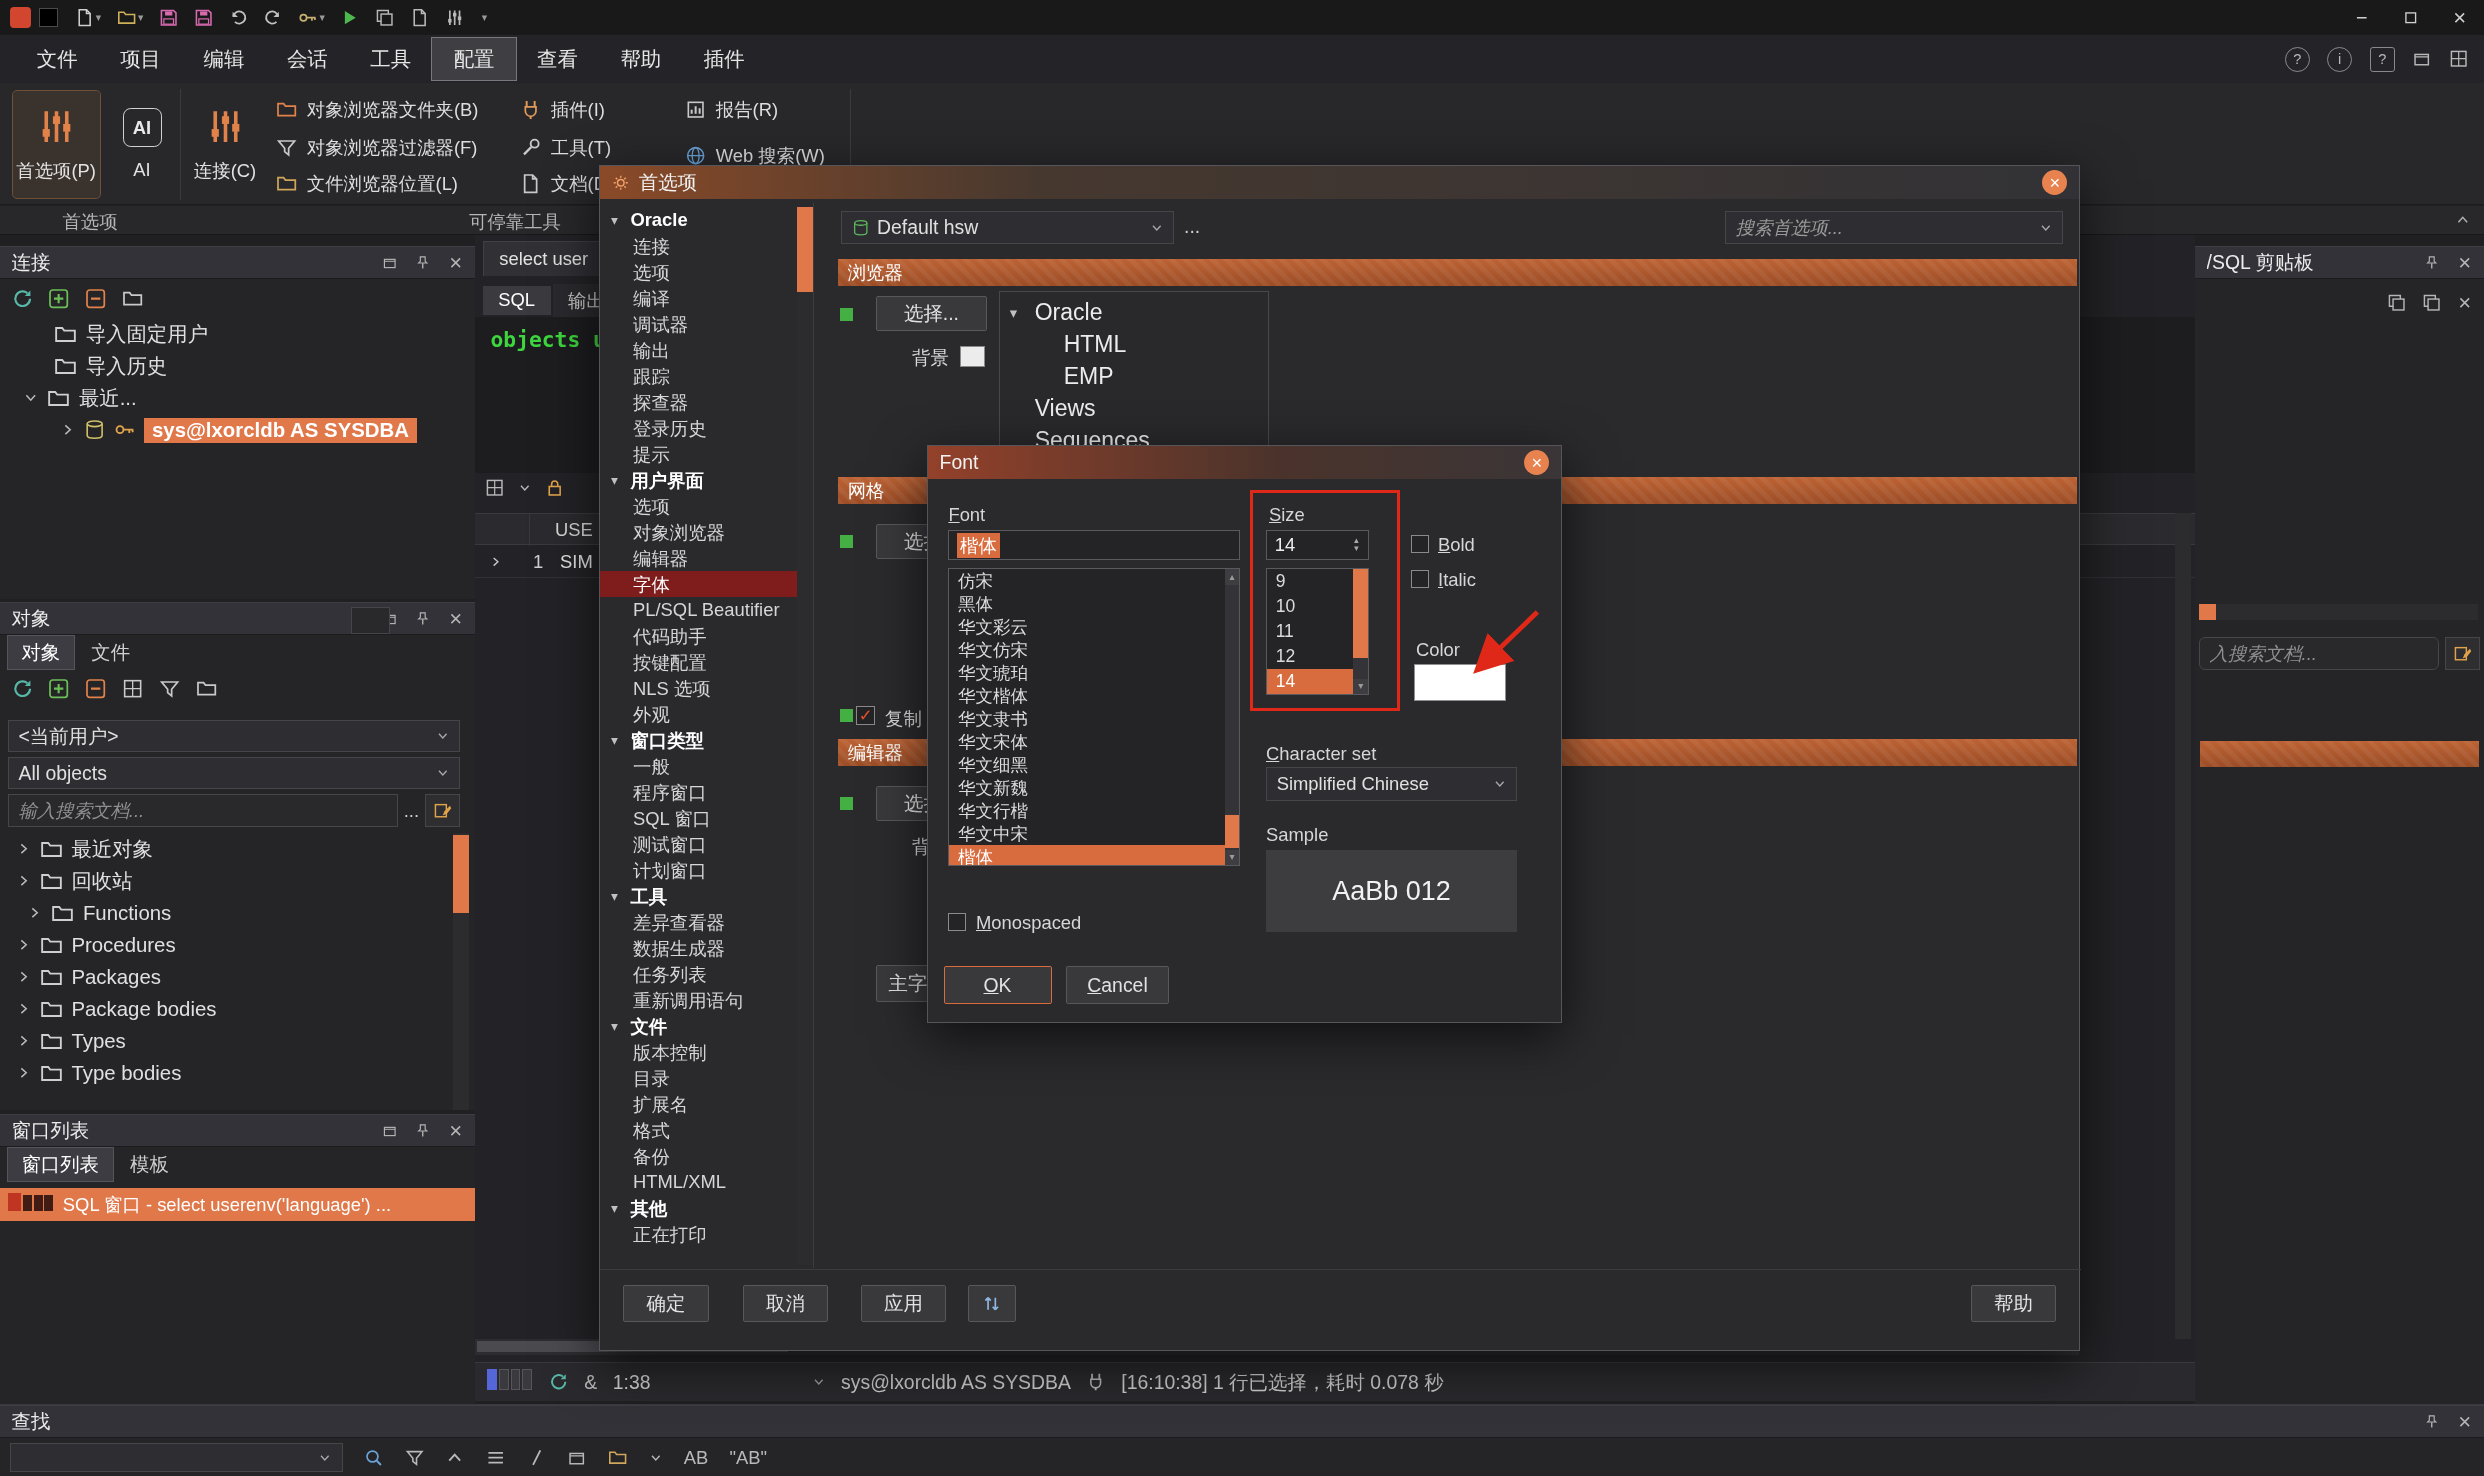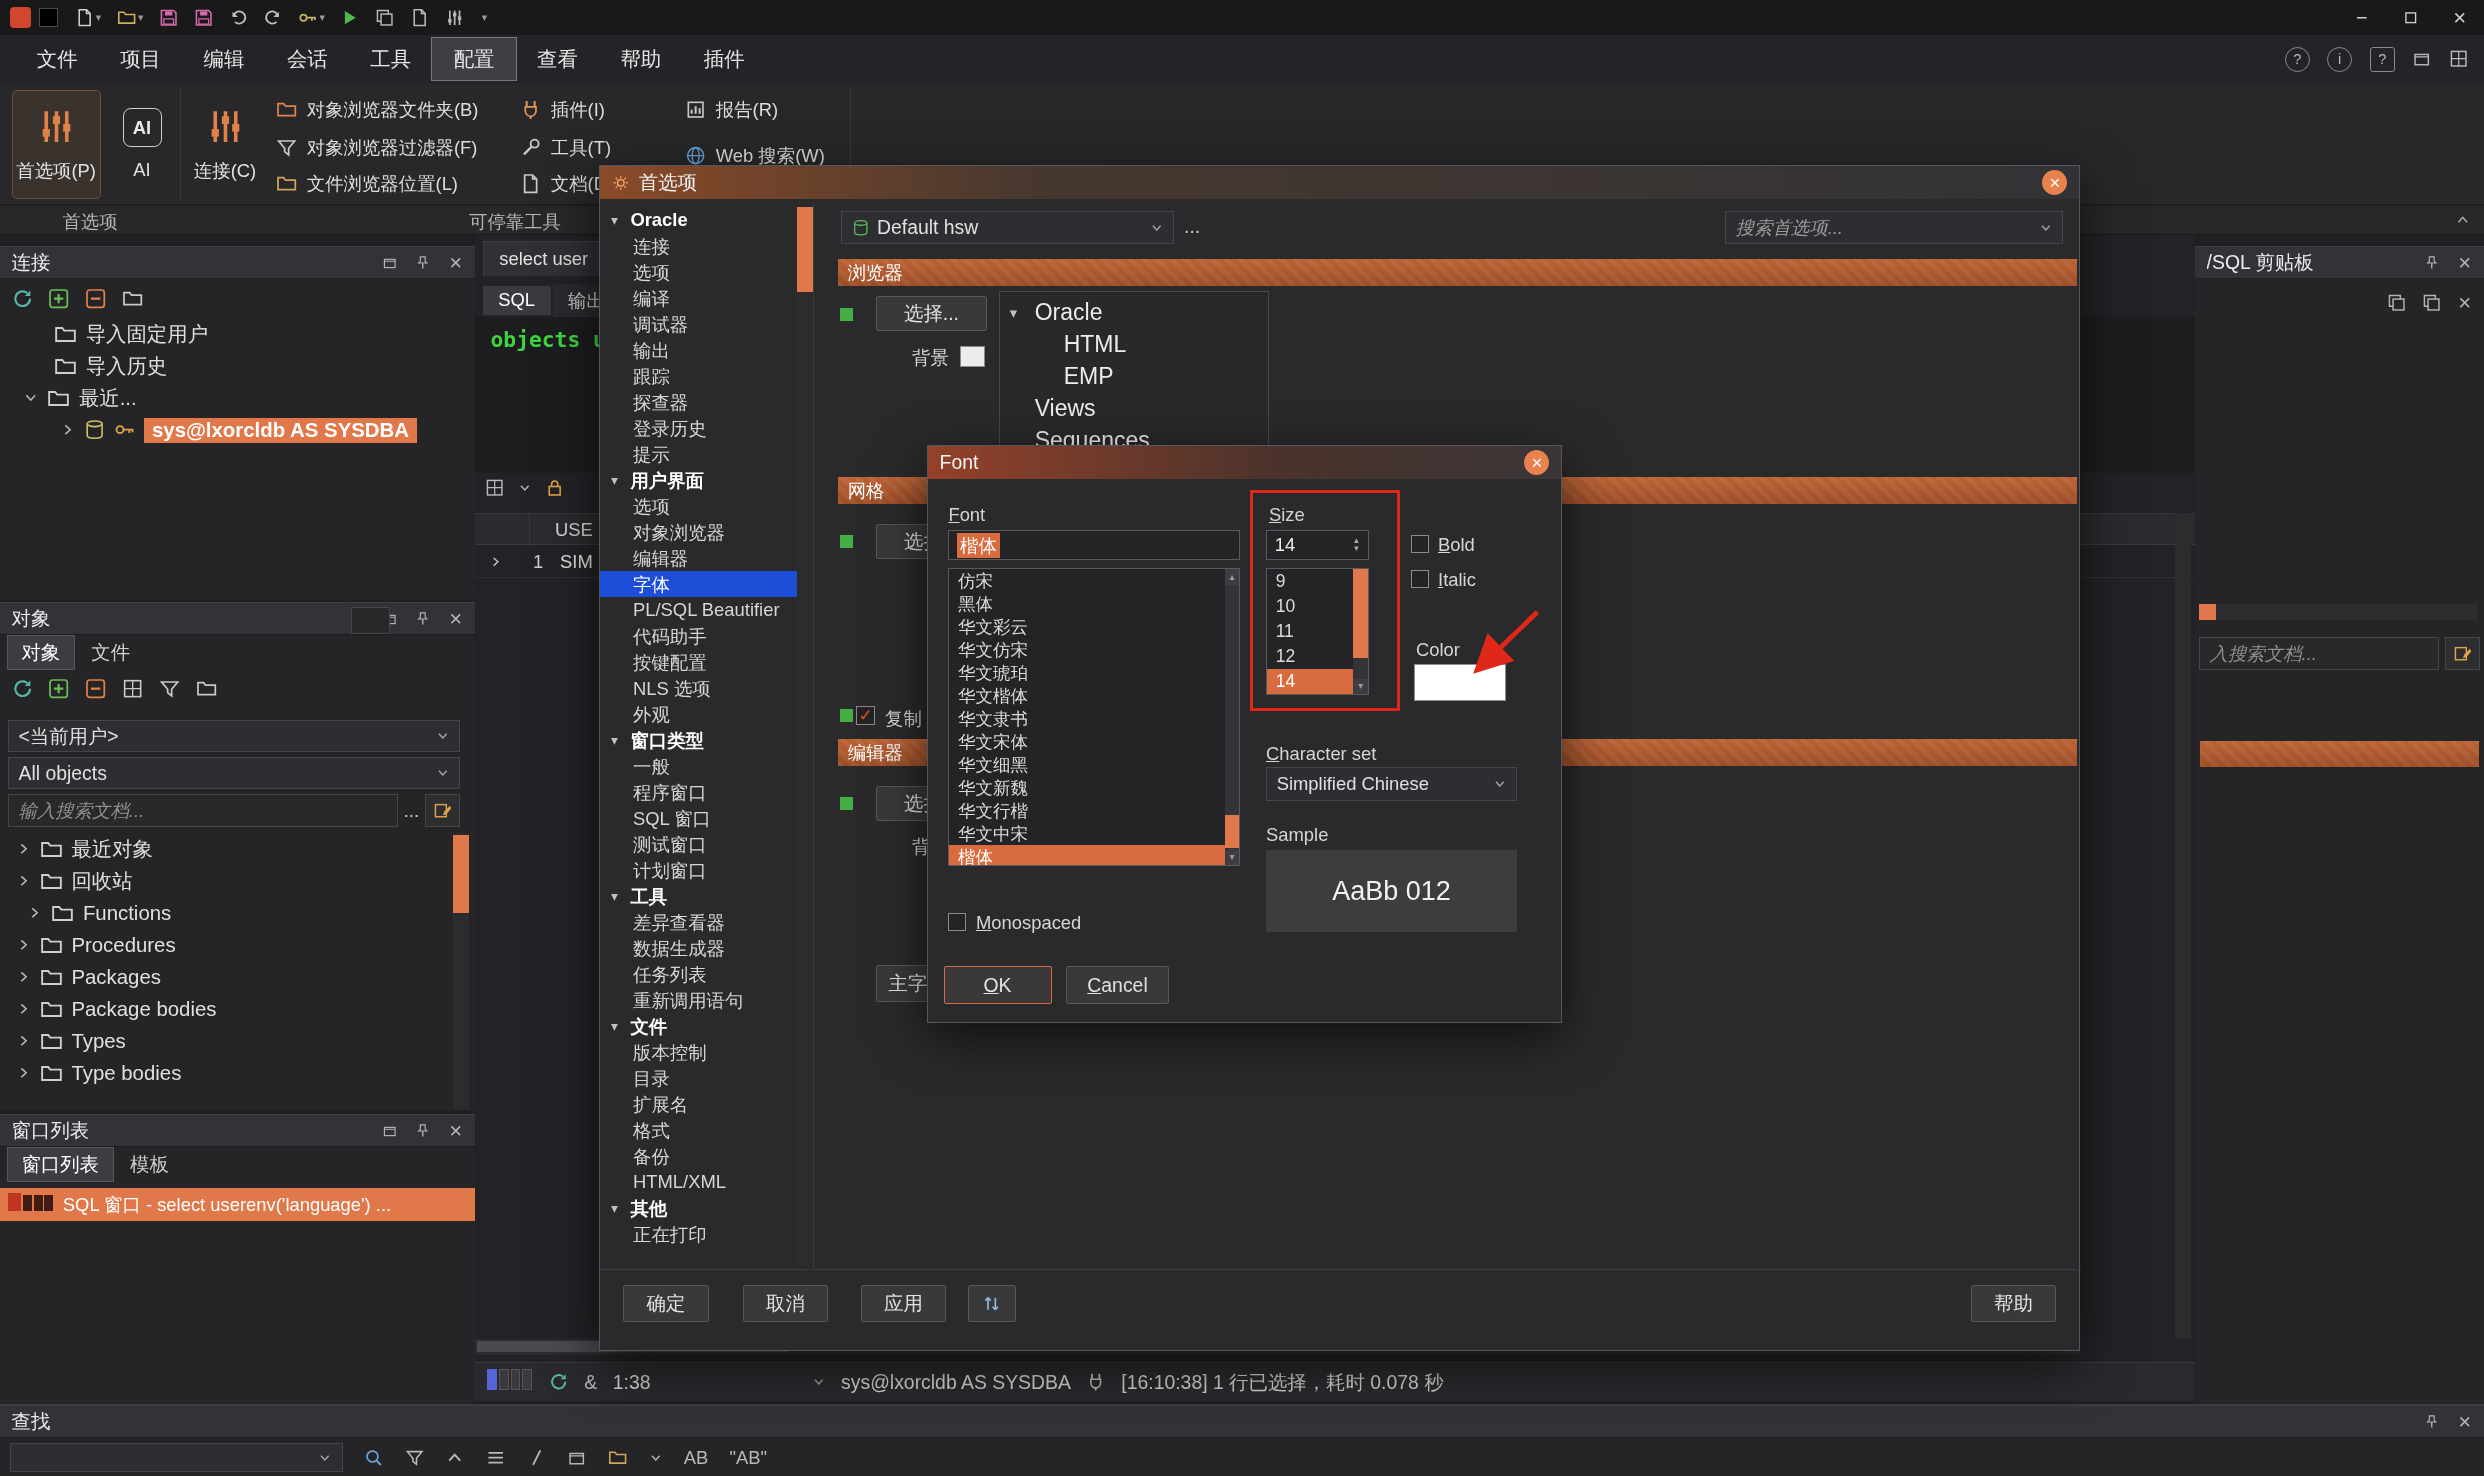--- a/index.html
+++ b/index.html
@@ -82,21 +82,21 @@
 .okb{border:1px solid #d96c3f}
 .gsq{width:12.6px;height:12.6px;background:#44b044;display:inline-block}
 .cb{width:19.4px;height:19.4px;border:1px solid #8a8a8a;background:#242427;display:inline-flex;align-items:center;justify-content:center}
 .cb.small{width:17.5px;height:17.5px}
 .cb.checked::after{content:"\2713";color:#e0512b;font-size:16.5px;font-weight:bold}
 
 
 .ptree-row{height:26px;display:flex;align-items:center;padding-left:33px;font-size:18.4px;color:#d6d6d6;white-space:nowrap}
 .ptree-row.section{padding-left:11px;color:#fff;font-weight:bold}
 .ptree-row.section::before{content:"\25BE";width:19.4px;font-size:13.6px;color:#c0c0c0;font-weight:normal}
-.ptree-row.selected{background:#1d4ed8;color:#fff}
+.ptree-row.selected{background:#7f1d1d;color:#fff}
 
 
 .bp-row{height:32px;display:flex;align-items:center;font-size:23px;color:#ececec}
 .bp-row::before{content:"";width:25px}
 .bp-row.parent::before{content:"\25BE";font-size:14.6px;color:#c0c0c0}
 .bp-row.child{padding-left:29px}
 
 
 .finput{background:#242427;border:1px solid #5a5a5e;display:flex;align-items:center;padding:0 7.8px;font-size:18.4px;color:#eee}
 .selected-text{background:#d96c3f;color:#fff;padding:0 2.9px}
@@ -748,21 +748,21 @@
           <use href="#i-copy"></use>
         </svg>
       <svg class="ic i16" viewBox="0 0 16 16" width="15.5" height="15.5">
           <use href="#i-x"></use>
         </svg>
     </div>
     <div class="abs" style="left:3.9px;top:358px;width:279px;height:15.5px;background:#2c2c2f">
       <div class="abs" style="left:0;top:0;width:17.5px;height:15.5px;background:#e0784a"></div>
     </div>
     <div class="abs row" style="left:3.9px;top:391px;width:281px;height:33px;gap:5.8px">
-      <input class="sinput" style="flex: 1 1 0%; height: 33px; min-width: 0px;" placeholder="入搜索文档...">
+      <input class="sinput" style="flex: 1 1 0%; height: 33px; min-width: 0px; border-radius: 6px;" placeholder="入搜索文档...">
       <span class="iconbtn">
           <svg class="ic i20" style="color:#e0a34a" viewBox="0 0 20 20" width="19.4" height="19.4">
             <use href="#i-editdoc"></use>
           </svg>
         </span>
     </div>
     <div class="abs sectbar" style="left:4.9px;top:495px;width:279px;height:26px"></div>
   </div>
 
   <div class="abs panel" style="left:0;top:1404px;width:2484px;height:73px;border-top:1px solid #3a3a3e">

